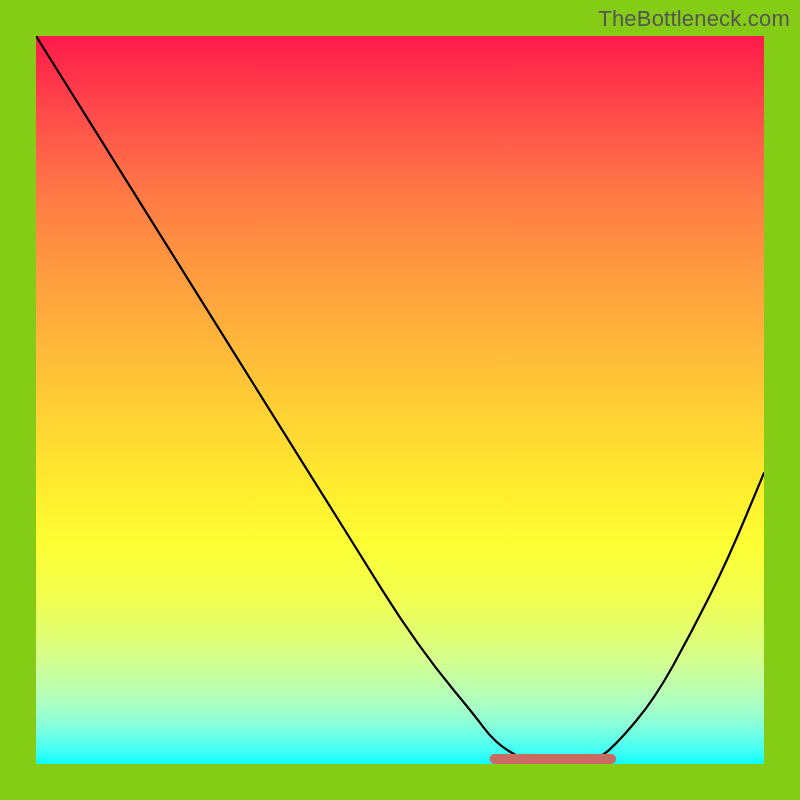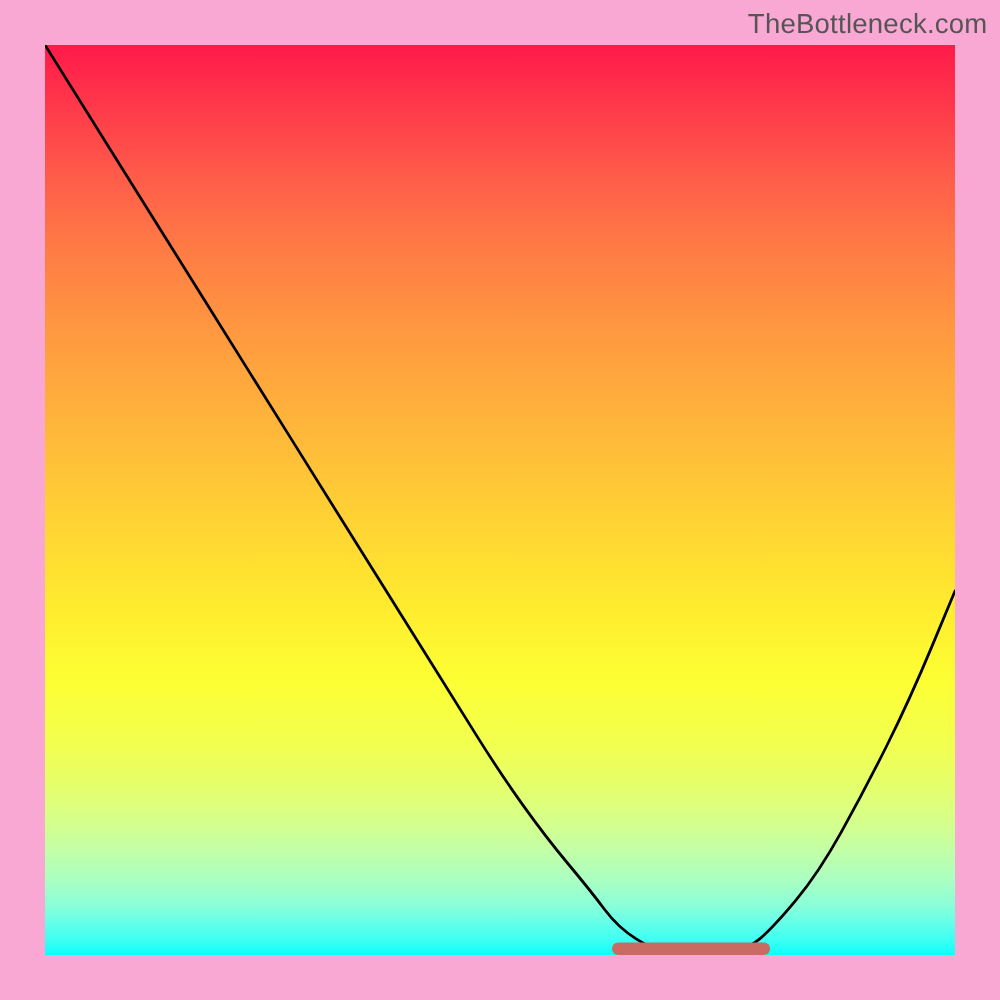--- a/index.html
+++ b/index.html
@@ -8,21 +8,21 @@
     width: 800px;
     height: 800px;
     background: #000;
     overflow: hidden;
     font-family: Arial, Helvetica, sans-serif;
   }
   .frame {
     position: relative;
     width: 800px;
     height: 800px;
-    background: #f9a8d4;
+    background: #84cc16;
   }
   .watermark {
     position: absolute;
     top: 6px;
     right: 10px;
     color: #555;
     font-size: 22px;
     font-weight: 400;
     letter-spacing: 0.2px;
     z-index: 10;

